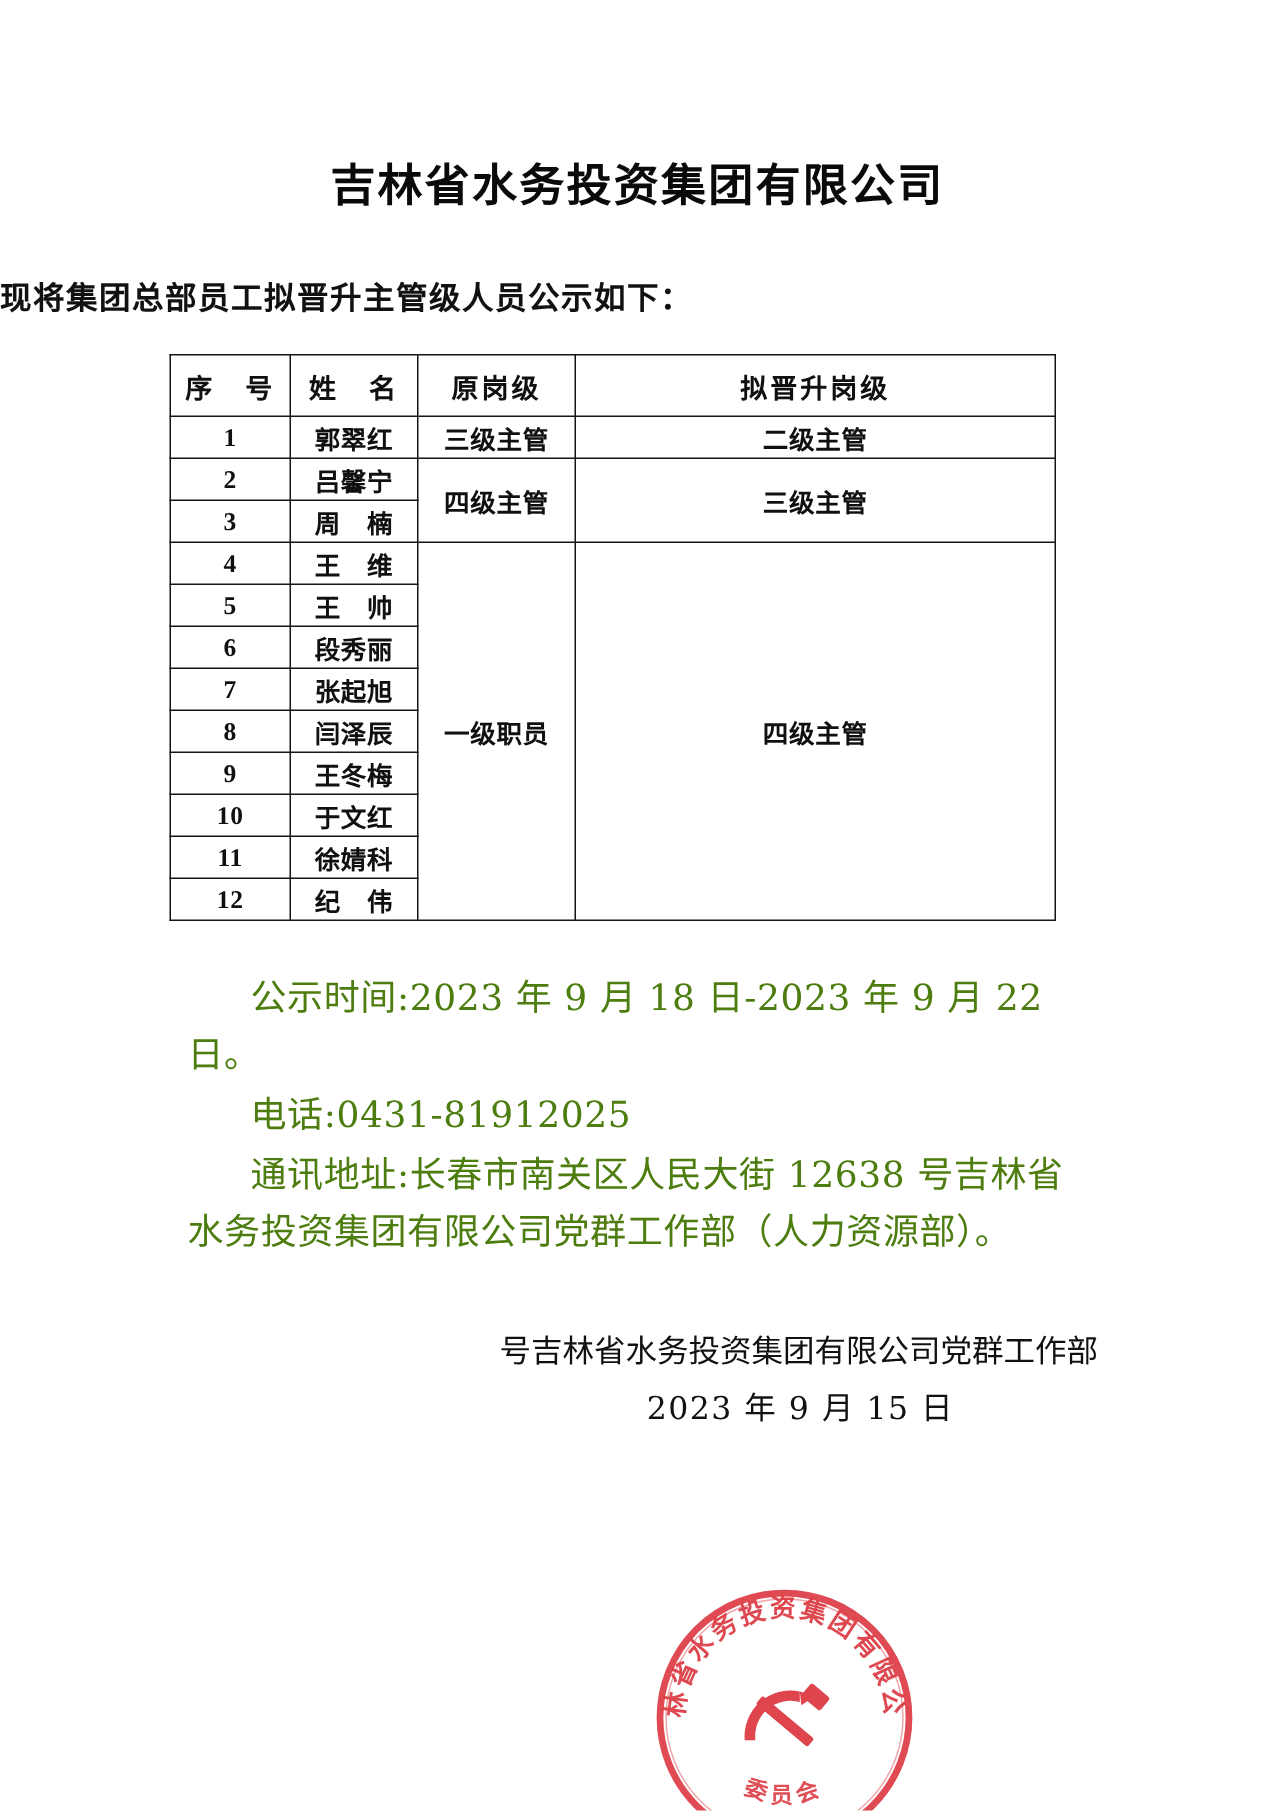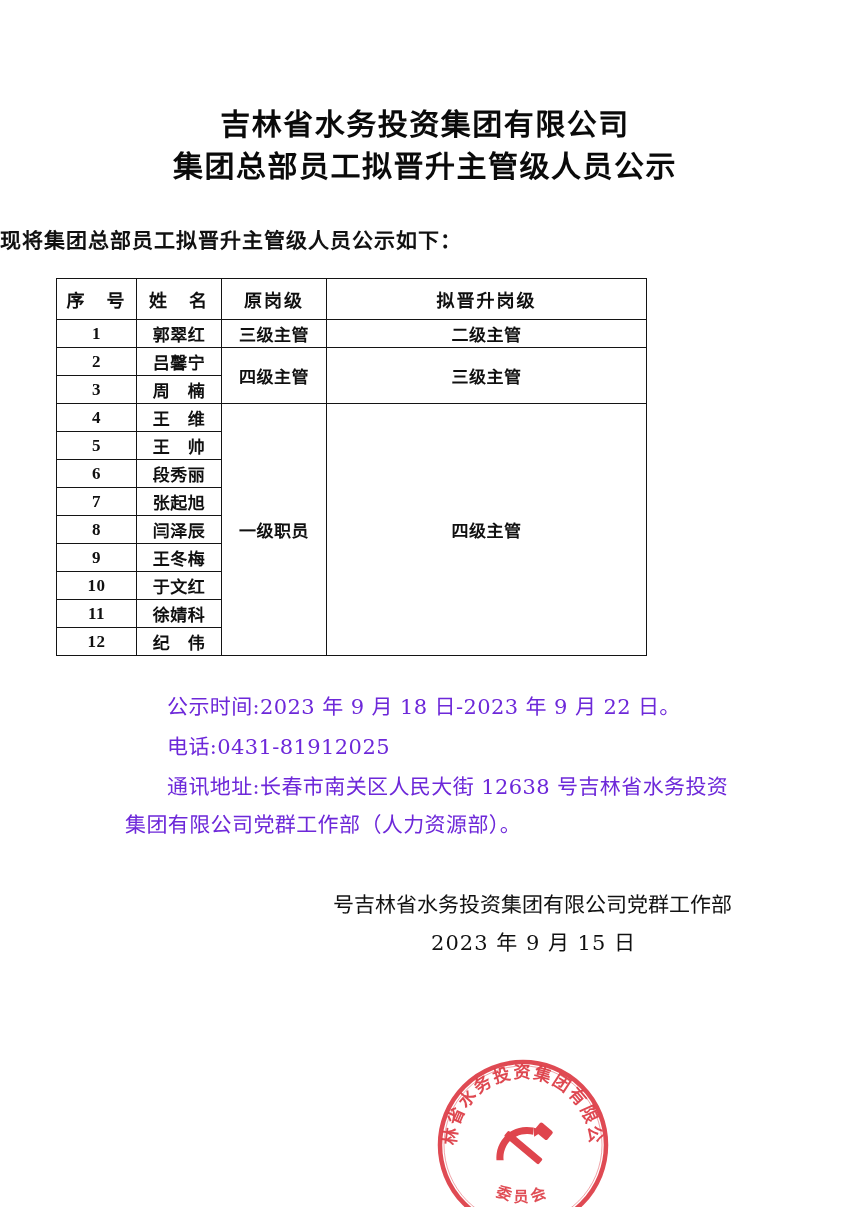--- a/index.html
+++ b/index.html
@@ -45,21 +45,21 @@
     font-size: 21px;
     font-weight: bold;
     letter-spacing: 1px;
     font-family: "DejaVu Serif", "Liberation Serif", serif;
     color: #111;
   }
 
   
   .table-wrap {
     margin-top: 24px;
-    padding-left: 56px;
+    padding-left: 113px;
   }
   table.roster {
     border-collapse: collapse;
     width: 590px;
     table-layout: fixed;
     font-family: "DejaVu Serif", "Liberation Serif", serif;
   }
   table.roster td, table.roster th {
     border: 1.6px solid #141414;
     text-align: center;
@@ -82,24 +82,24 @@
   .col-new   { width: 320px; }
 
   .name-cell { letter-spacing: 3px; }
   .num-cell  { font-family: "Liberation Serif", serif; font-size: 17px; }
 
   
   .body-text {
     margin-top: 32px;
     padding-left: 125px;
     padding-right: 118px;
-    font-size: 21px;
+    font-size: 24px;
     line-height: 38px;
     font-family: "DejaVu Serif", "Liberation Serif", serif;
-    color: #6d28d9;
+    color: #4d7c0f;
   }
   .body-text p {
     margin: 0 0 2px 0;
     text-indent: 42px;
     letter-spacing: 0.4px;
   }
 
   
   .signature {
     margin-top: 42px;
@@ -130,21 +130,20 @@
   }
   .seal svg { display: block; }
 </style>
 </head>
 <body>
 
 <div class="page">
 
   <div class="title-block">
     <div class="title-line">吉林省水务投资集团有限公司</div>
-    <div class="title-line">集团总部员工拟晋升主管级人员公示</div>
   </div>
 
   <div class="lead">现将集团总部员工拟晋升主管级人员公示如下：</div>
 
   <div class="table-wrap">
     <table class="roster">
       <colgroup>
         <col class="col-no">
           <col class="col-name">
           <col class="col-old">

